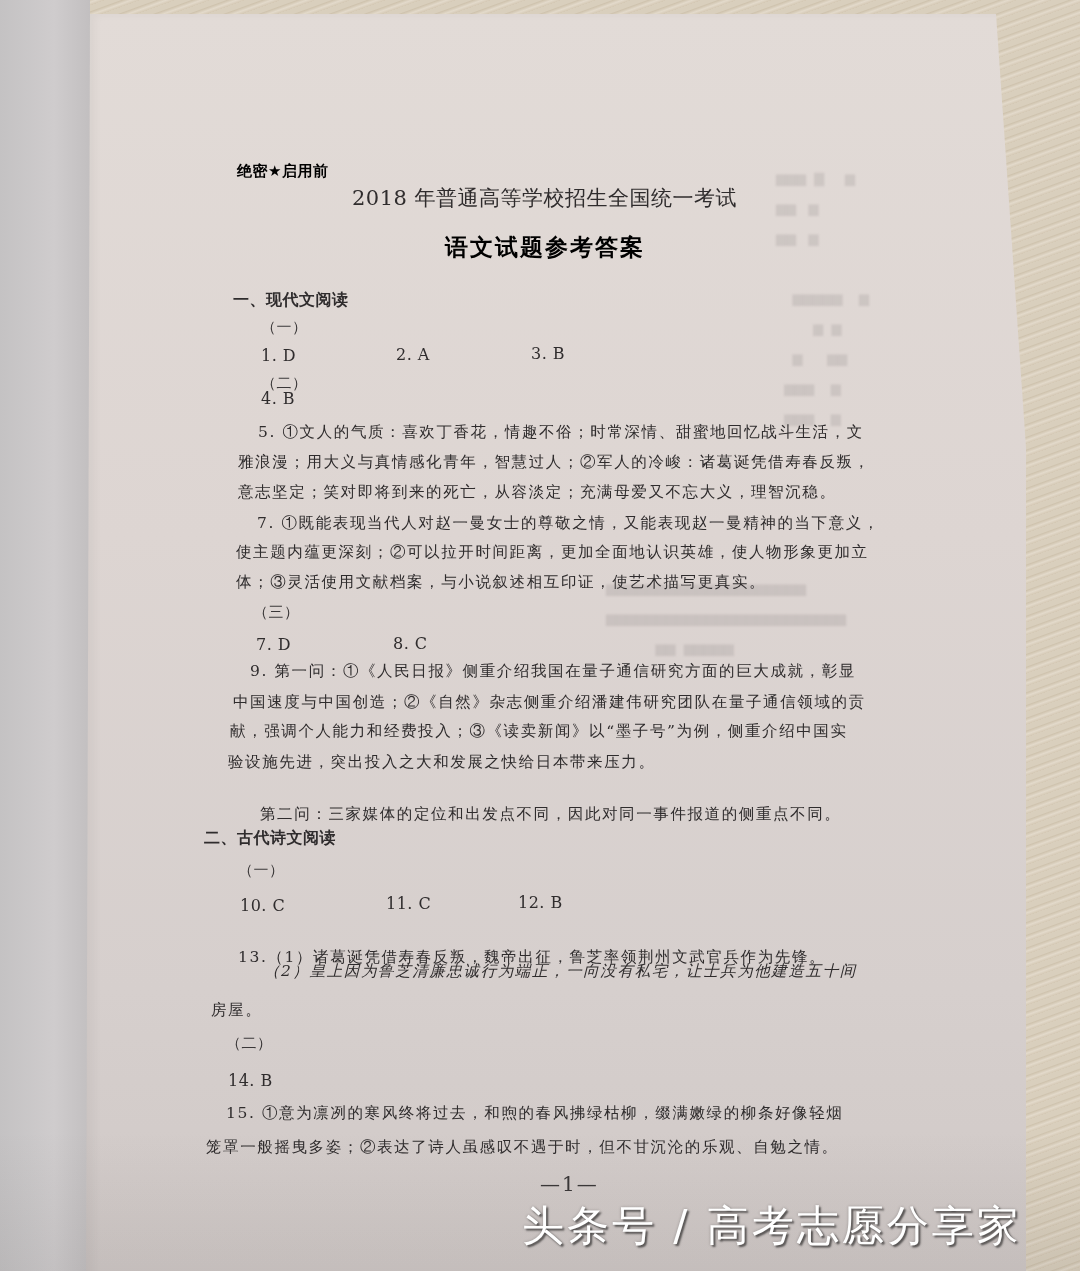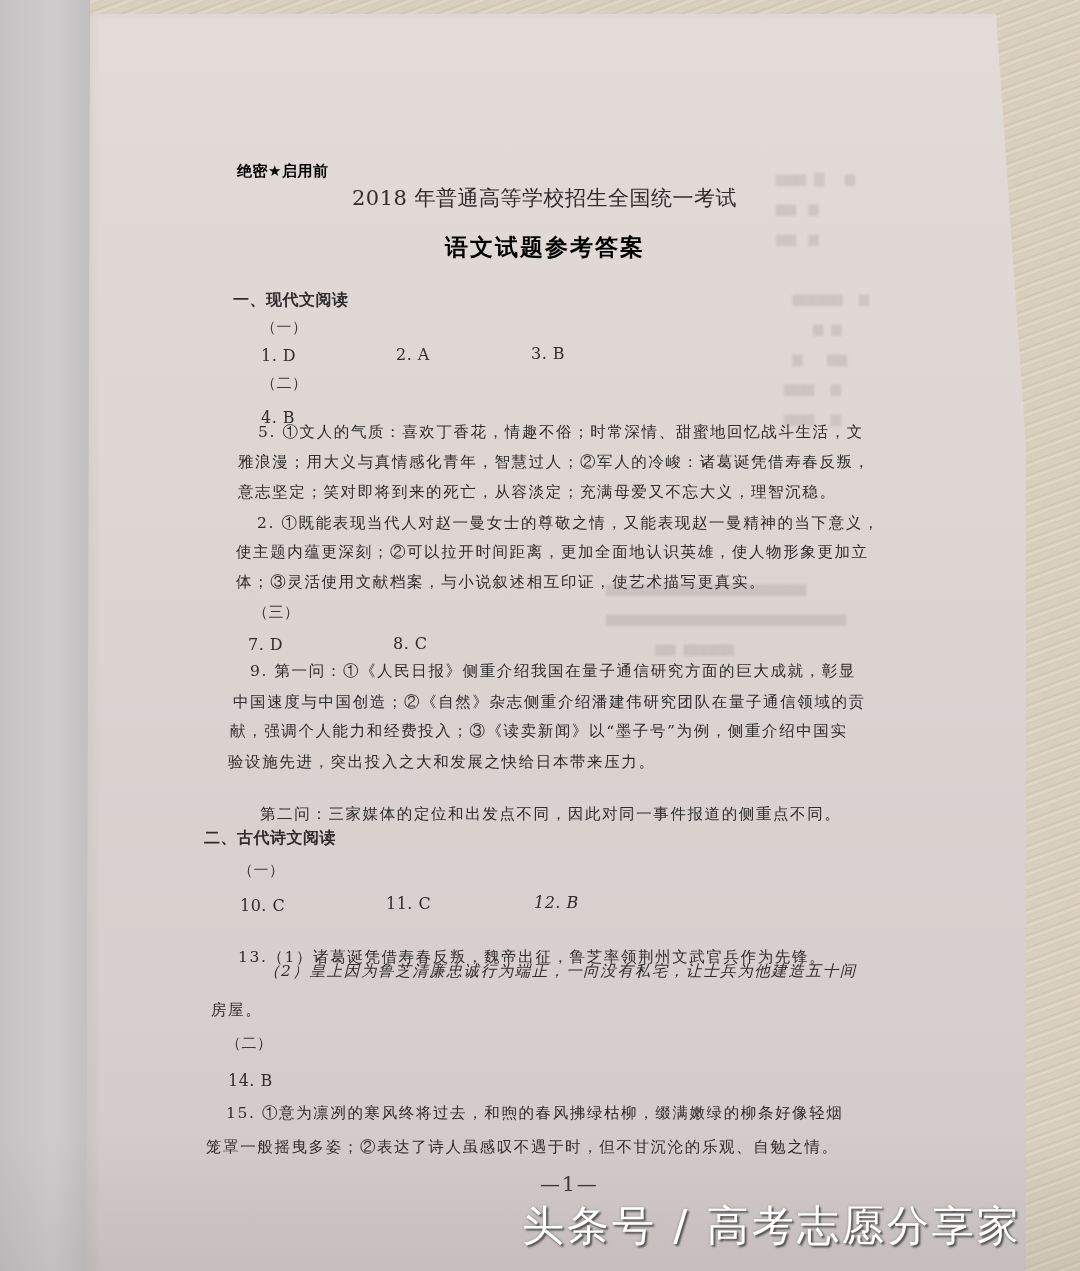--- a/index.html
+++ b/index.html
@@ -145,45 +145,45 @@
 <div class="text secret">绝密★启用前</div>
 <div class="text title1">2018 年普通高等学校招生全国统一考试</div>
 <div class="text title2">语文试题参考答案</div>
 
 <div class="text section-head" style="left:233px; top:290px;">一、现代文阅读</div>
 <div class="text sub" style="left:261px; top:318px;">（一）</div>
 <div class="text ans" style="left:261px; top:346px;">1. D</div>
 <div class="text ans" style="left:396px; top:345px;">2. A</div>
 <div class="text ans" style="left:531px; top:344px;">3. B</div>
 <div class="text sub" style="left:261px; top:374px;">（二）</div>
-<div class="text ans" style="left:261px; top:408px;">4. B</div>
+<div class="text ans" style="left:261px; top:389px;">4. B</div>
 
 <div class="text para" style="left:258px; top:422px;">5. ①文人的气质：喜欢丁香花，情趣不俗；时常深情、甜蜜地回忆战斗生活，文</div>
 <div class="text para" style="left:238px; top:452px;">雅浪漫；用大义与真情感化青年，智慧过人；②军人的冷峻：诸葛诞凭借寿春反叛，</div>
 <div class="text para" style="left:238px; top:482px;">意志坚定；笑对即将到来的死亡，从容淡定；充满母爱又不忘大义，理智沉稳。</div>
 
-<div class="text para" style="left:257px; top:513px;">2. ①既能表现当代人对赵一曼女士的尊敬之情，又能表现赵一曼精神的当下意义，</div>
+<div class="text para" style="left:257px; top:513px;">7. ①既能表现当代人对赵一曼女士的尊敬之情，又能表现赵一曼精神的当下意义，</div>
 <div class="text para" style="left:236px; top:542px;">使主题内蕴更深刻；②可以拉开时间距离，更加全面地认识英雄，使人物形象更加立</div>
 <div class="text para" style="left:236px; top:572px;">体；③灵活使用文献档案，与小说叙述相互印证，使艺术描写更真实。</div>
 
 <div class="text sub" style="left:253px; top:603px;">（三）</div>
-<div class="text ans" style="left:248px; top:635px;">7. D</div>
+<div class="text ans" style="left:256px; top:635px;">7. D</div>
 <div class="text ans" style="left:393px; top:634px;">8. C</div>
 
 <div class="text para" style="left:250px; top:661px;">9. 第一问：①《人民日报》侧重介绍我国在量子通信研究方面的巨大成就，彰显</div>
 <div class="text para" style="left:233px; top:692px;">中国速度与中国创造；②《自然》杂志侧重介绍潘建伟研究团队在量子通信领域的贡</div>
 <div class="text para" style="left:230px; top:721px;">献，强调个人能力和经费投入；③《读卖新闻》以“墨子号”为例，侧重介绍中国实</div>
 <div class="text para" style="left:228px; top:752px;">验设施先进，突出投入之大和发展之快给日本带来压力。</div>
 <div class="text para" style="left:260px; top:784px;margin-top:20px;">第二问：三家媒体的定位和出发点不同，因此对同一事件报道的侧重点不同。</div>
 
 <div class="text section-head" style="left:204px; top:828px;">二、古代诗文阅读</div>
 <div class="text sub" style="left:238px; top:861px;">（一）</div>
 <div class="text ans" style="left:240px; top:896px;">10. C</div>
 <div class="text ans" style="left:386px; top:894px;">11. C</div>
-<div class="text ans" style="left:534px; top:893px;font-style:italic;">12. B</div>
+<div class="text ans" style="left:518px; top:893px;">12. B</div>
 
 <div class="text para" style="left:238px; top:927px;margin-top:20px;">13.（1）诸葛诞凭借寿春反叛，魏帝出征，鲁芝率领荆州文武官兵作为先锋。</div>
 <div class="text para" style="left:264px; top:961px;font-style:italic;">（2）皇上因为鲁芝清廉忠诚行为端正，一向没有私宅，让士兵为他建造五十间</div>
 <div class="text para" style="left:211px; top:1000px;">房屋。</div>
 
 <div class="text sub" style="left:226px; top:1034px;">（二）</div>
 <div class="text ans" style="left:228px; top:1071px;">14. B</div>
 
 <div class="text para" style="left:226px; top:1103px;">15. ①意为凛冽的寒风终将过去，和煦的春风拂绿枯柳，缀满嫩绿的柳条好像轻烟</div>
 <div class="text para" style="left:206px; top:1137px;">笼罩一般摇曳多姿；②表达了诗人虽感叹不遇于时，但不甘沉沦的乐观、自勉之情。</div>

